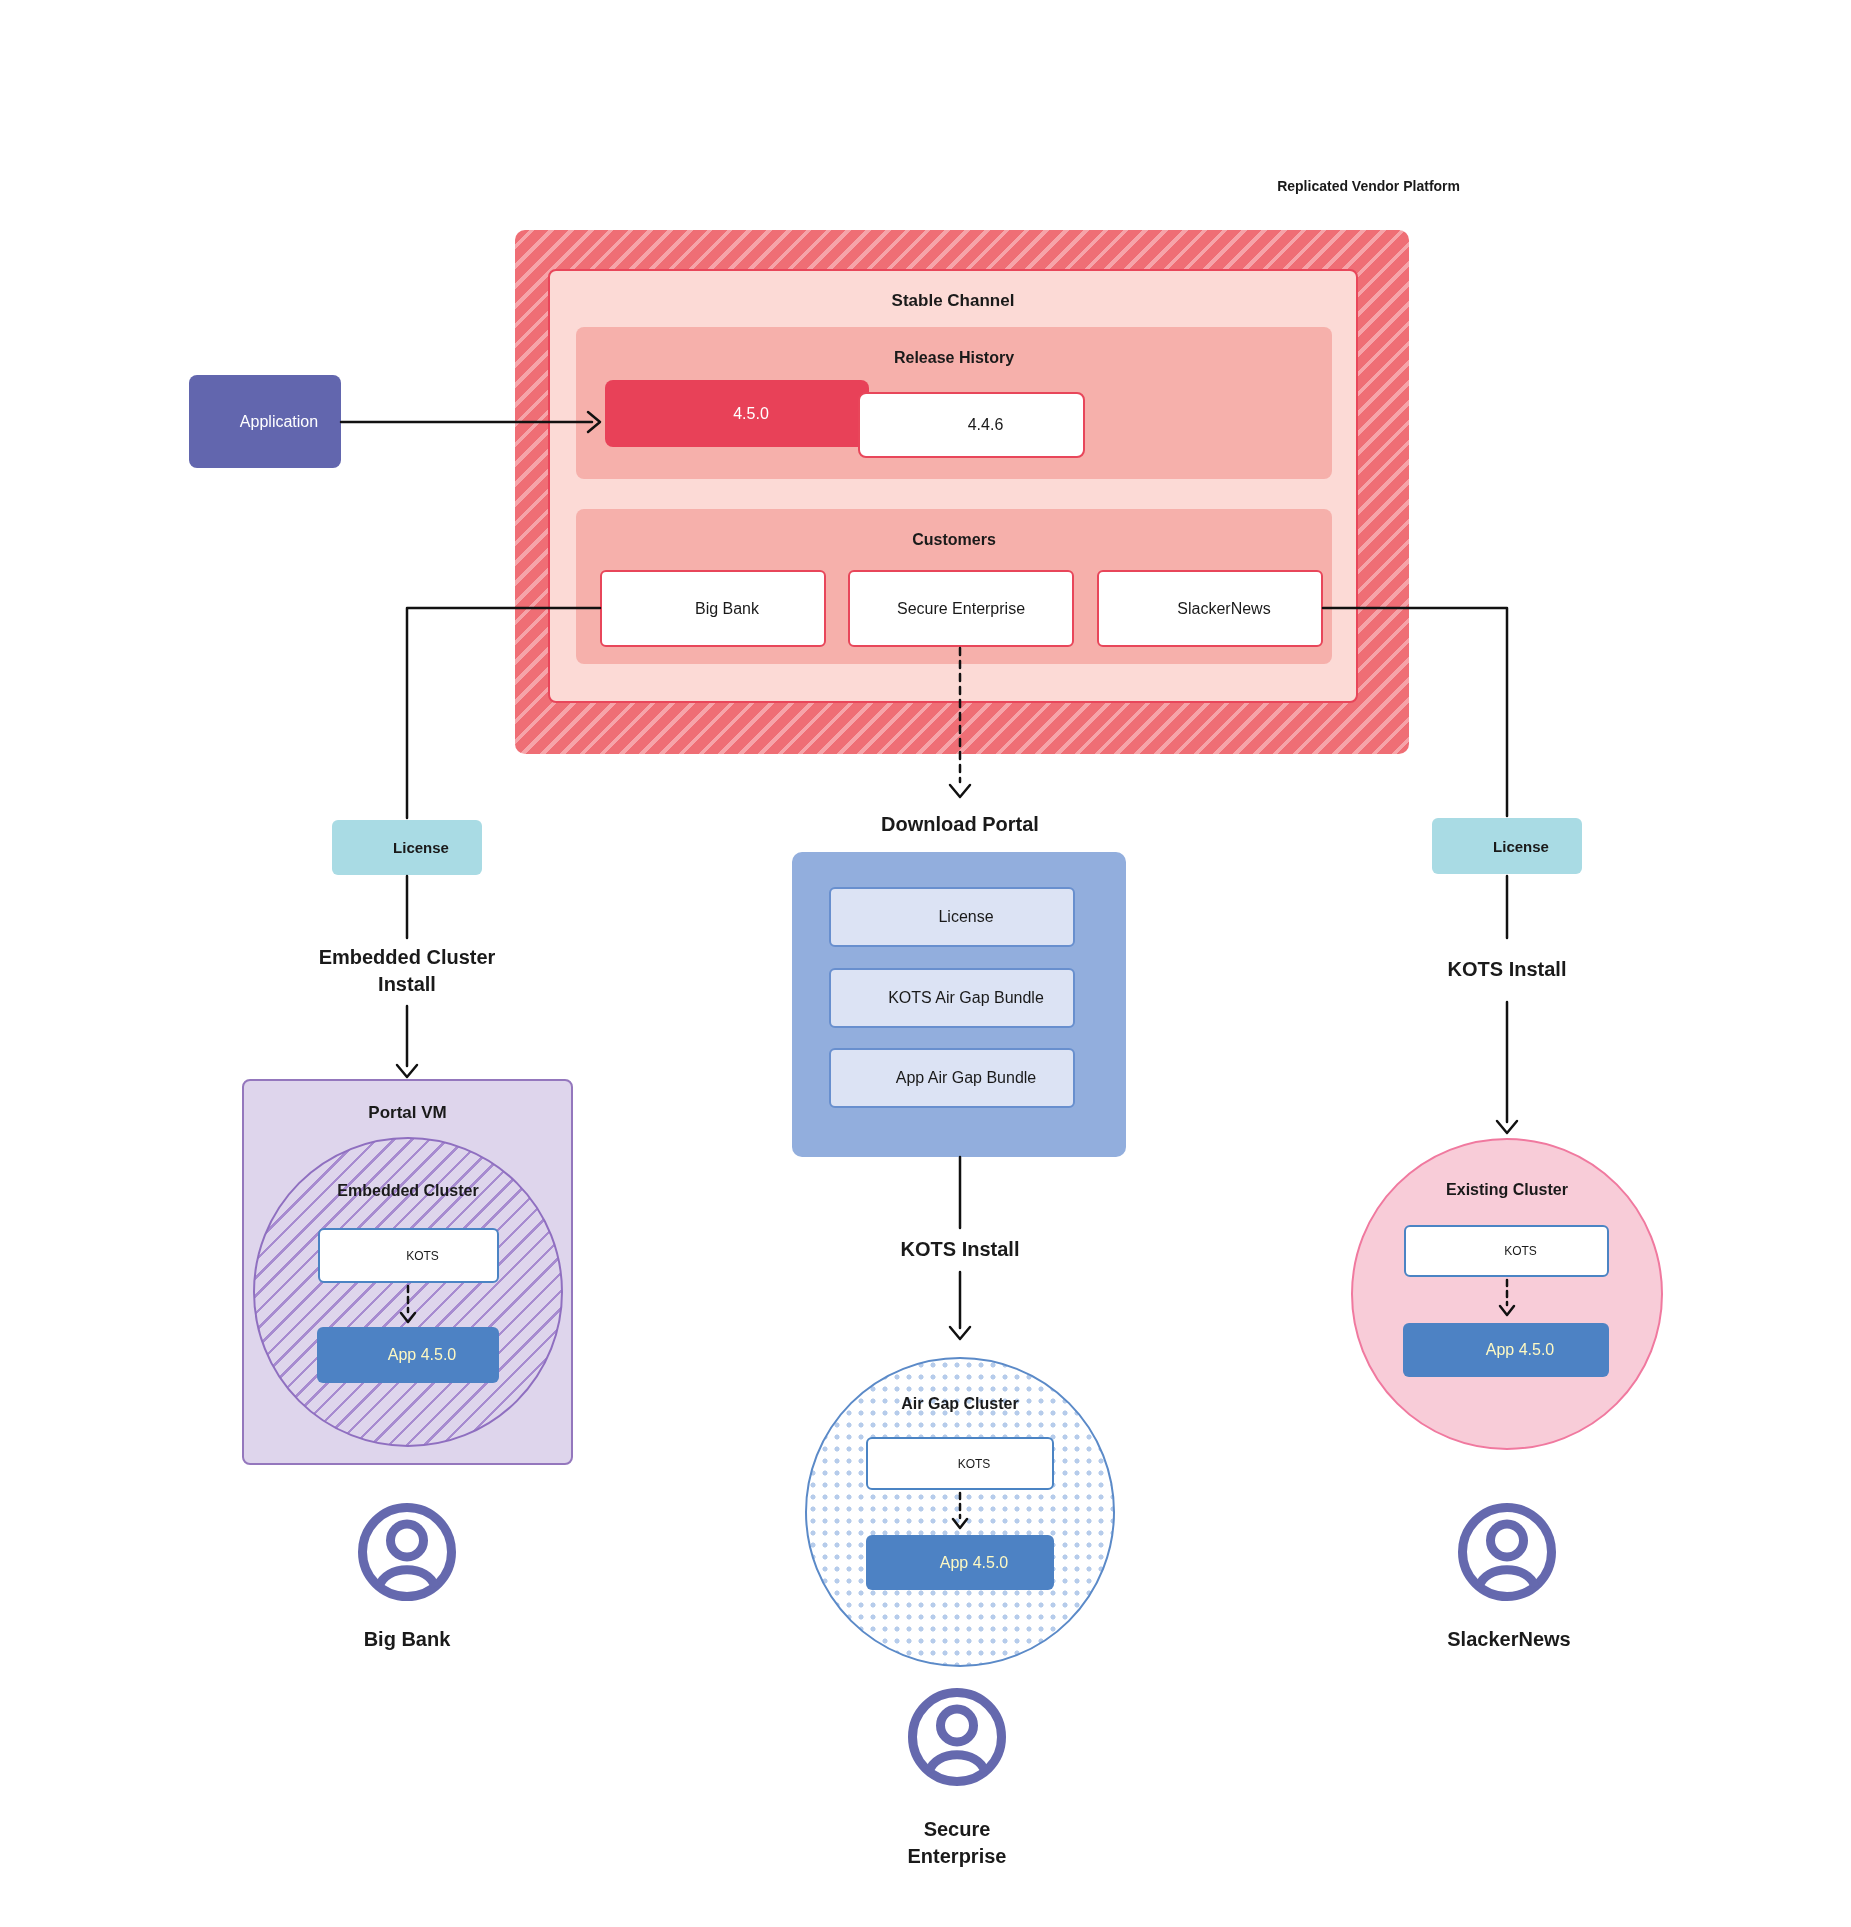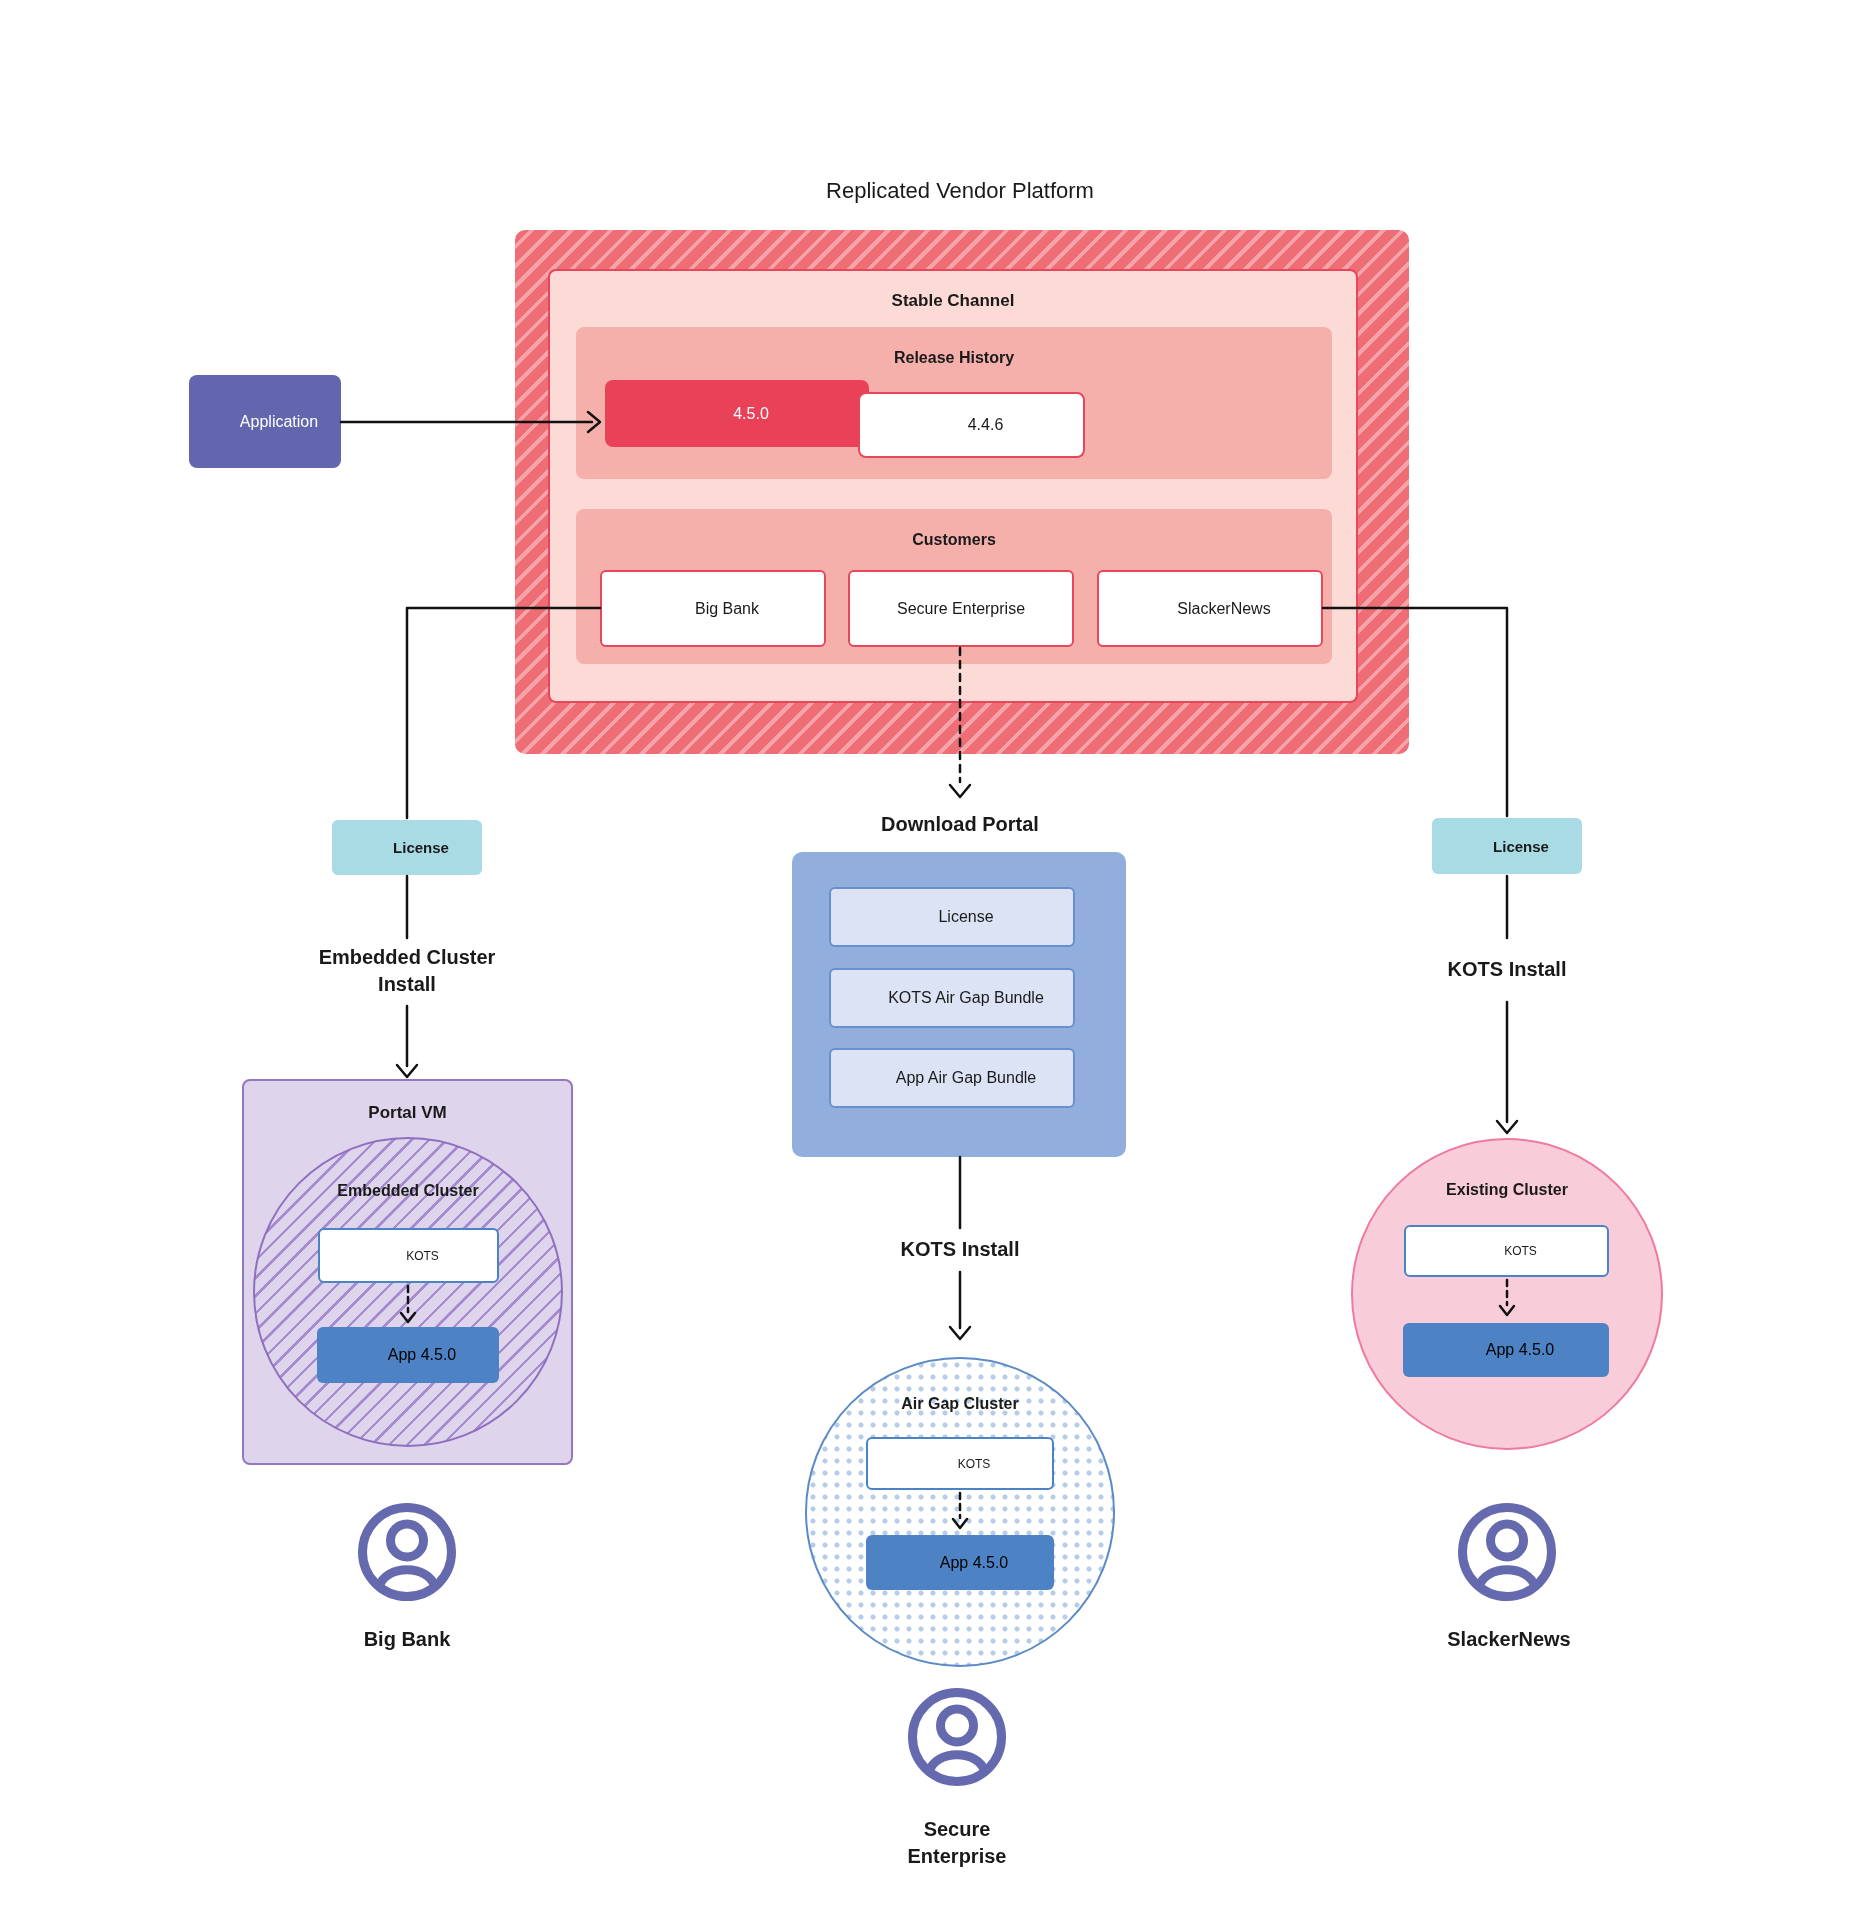--- a/index.html
+++ b/index.html
@@ -3,21 +3,21 @@
 <meta charset="utf-8">
 <style>
   html,body{margin:0;padding:0;background:#ffffff;}
   #stage{
     position:relative;width:1851px;height:1927px;background:#ffffff;overflow:hidden;
     font-family:"Liberation Sans","DejaVu Sans",sans-serif;color:#1a1a1a;
   }
   .abs{position:absolute;box-sizing:border-box;}
   .flex{display:flex;align-items:center;justify-content:center;text-align:center;padding-left:28px;}
   .ml{white-space:pre-line;}
-  .title{font-size:22px;font-weight:400;text-align:center;}
+  .title{font-size:14px;font-weight:700;text-align:right;}
   .seclabel{font-size:17px;font-weight:600;text-align:center;}
   .sublabel{font-size:16px;font-weight:600;text-align:center;}
   .flowlabel{font-size:20px;font-weight:600;text-align:center;line-height:1.35;}
   .boxtext{font-size:16px;font-weight:500;line-height:1.25;}
 
   .hatch-red{
     background:repeating-linear-gradient(135deg,#ef6e75 0px,#ef6e75 10px,#f6a4a9 10px,#f6a4a9 14px);
     border-radius:10px;
   }
   .panel-pink{background:#fcdad6;border:2px solid #e8465a;border-radius:8px;}
@@ -33,21 +33,21 @@
     border:2px solid #8f6fc0;border-radius:50%;
   }
   .dots-blue{
     background-color:#ffffff;
     background-image:radial-gradient(#b6cceb 2.2px,transparent 2.9px);
     background-size:12px 12px;
     border:2px solid #5b8ac8;border-radius:50%;
   }
   .circle-pink{background:#f8ccd8;border:2px solid #f0799f;border-radius:50%;}
   .kots{background:#ffffff;border:2px solid #4b84c4;border-radius:6px;font-size:12px;font-weight:500;}
-  .appblue{background:#4d82c4;border-radius:6px;color:#000000;font-size:16px;}
+  .appblue{background:#4d82c4;border-radius:6px;color:#fef9c3;font-size:16px;}
   .portal{background:#92aedd;border-radius:10px;}
   .portal-item{background:#dce3f4;border:2px solid #688fce;border-radius:6px;}
   svg.overlay{position:absolute;left:0;top:0;z-index:50;pointer-events:none;}
 </style>
 </head>
 <body>
 
 <div id="stage">
 
   <div class="abs title" style="left:460px;top:178px;width:1000px;">Replicated Vendor Platform</div>

